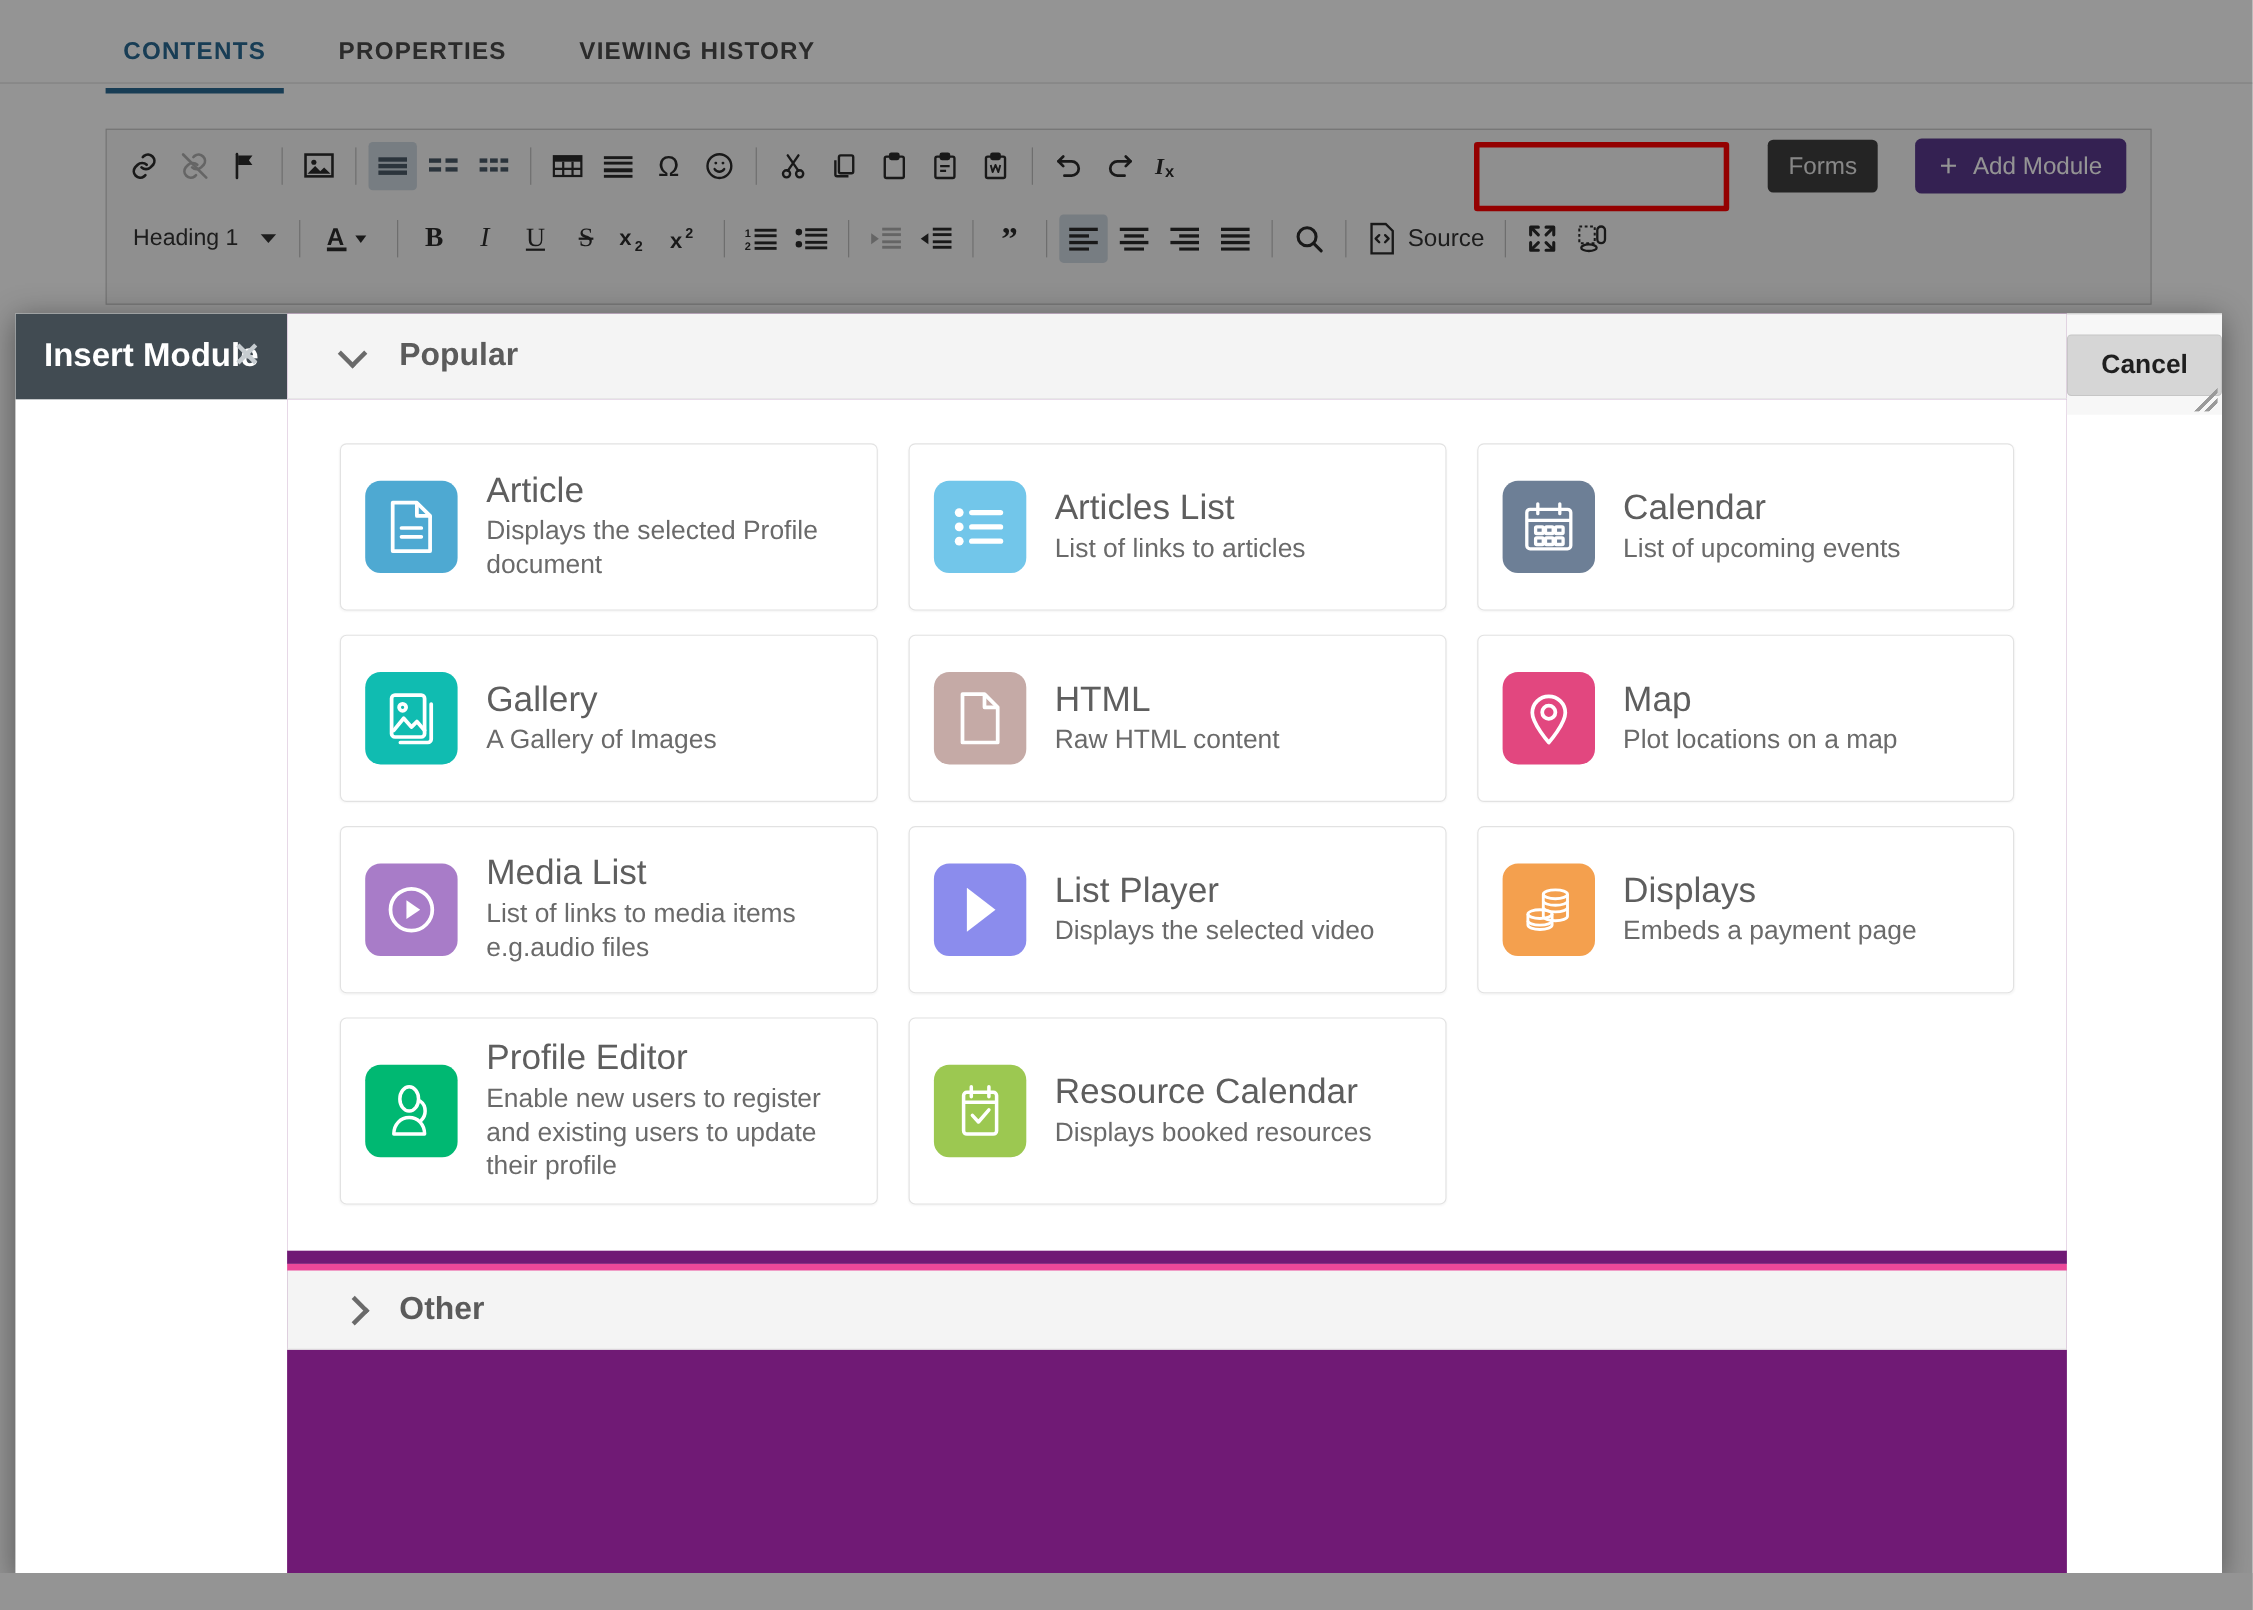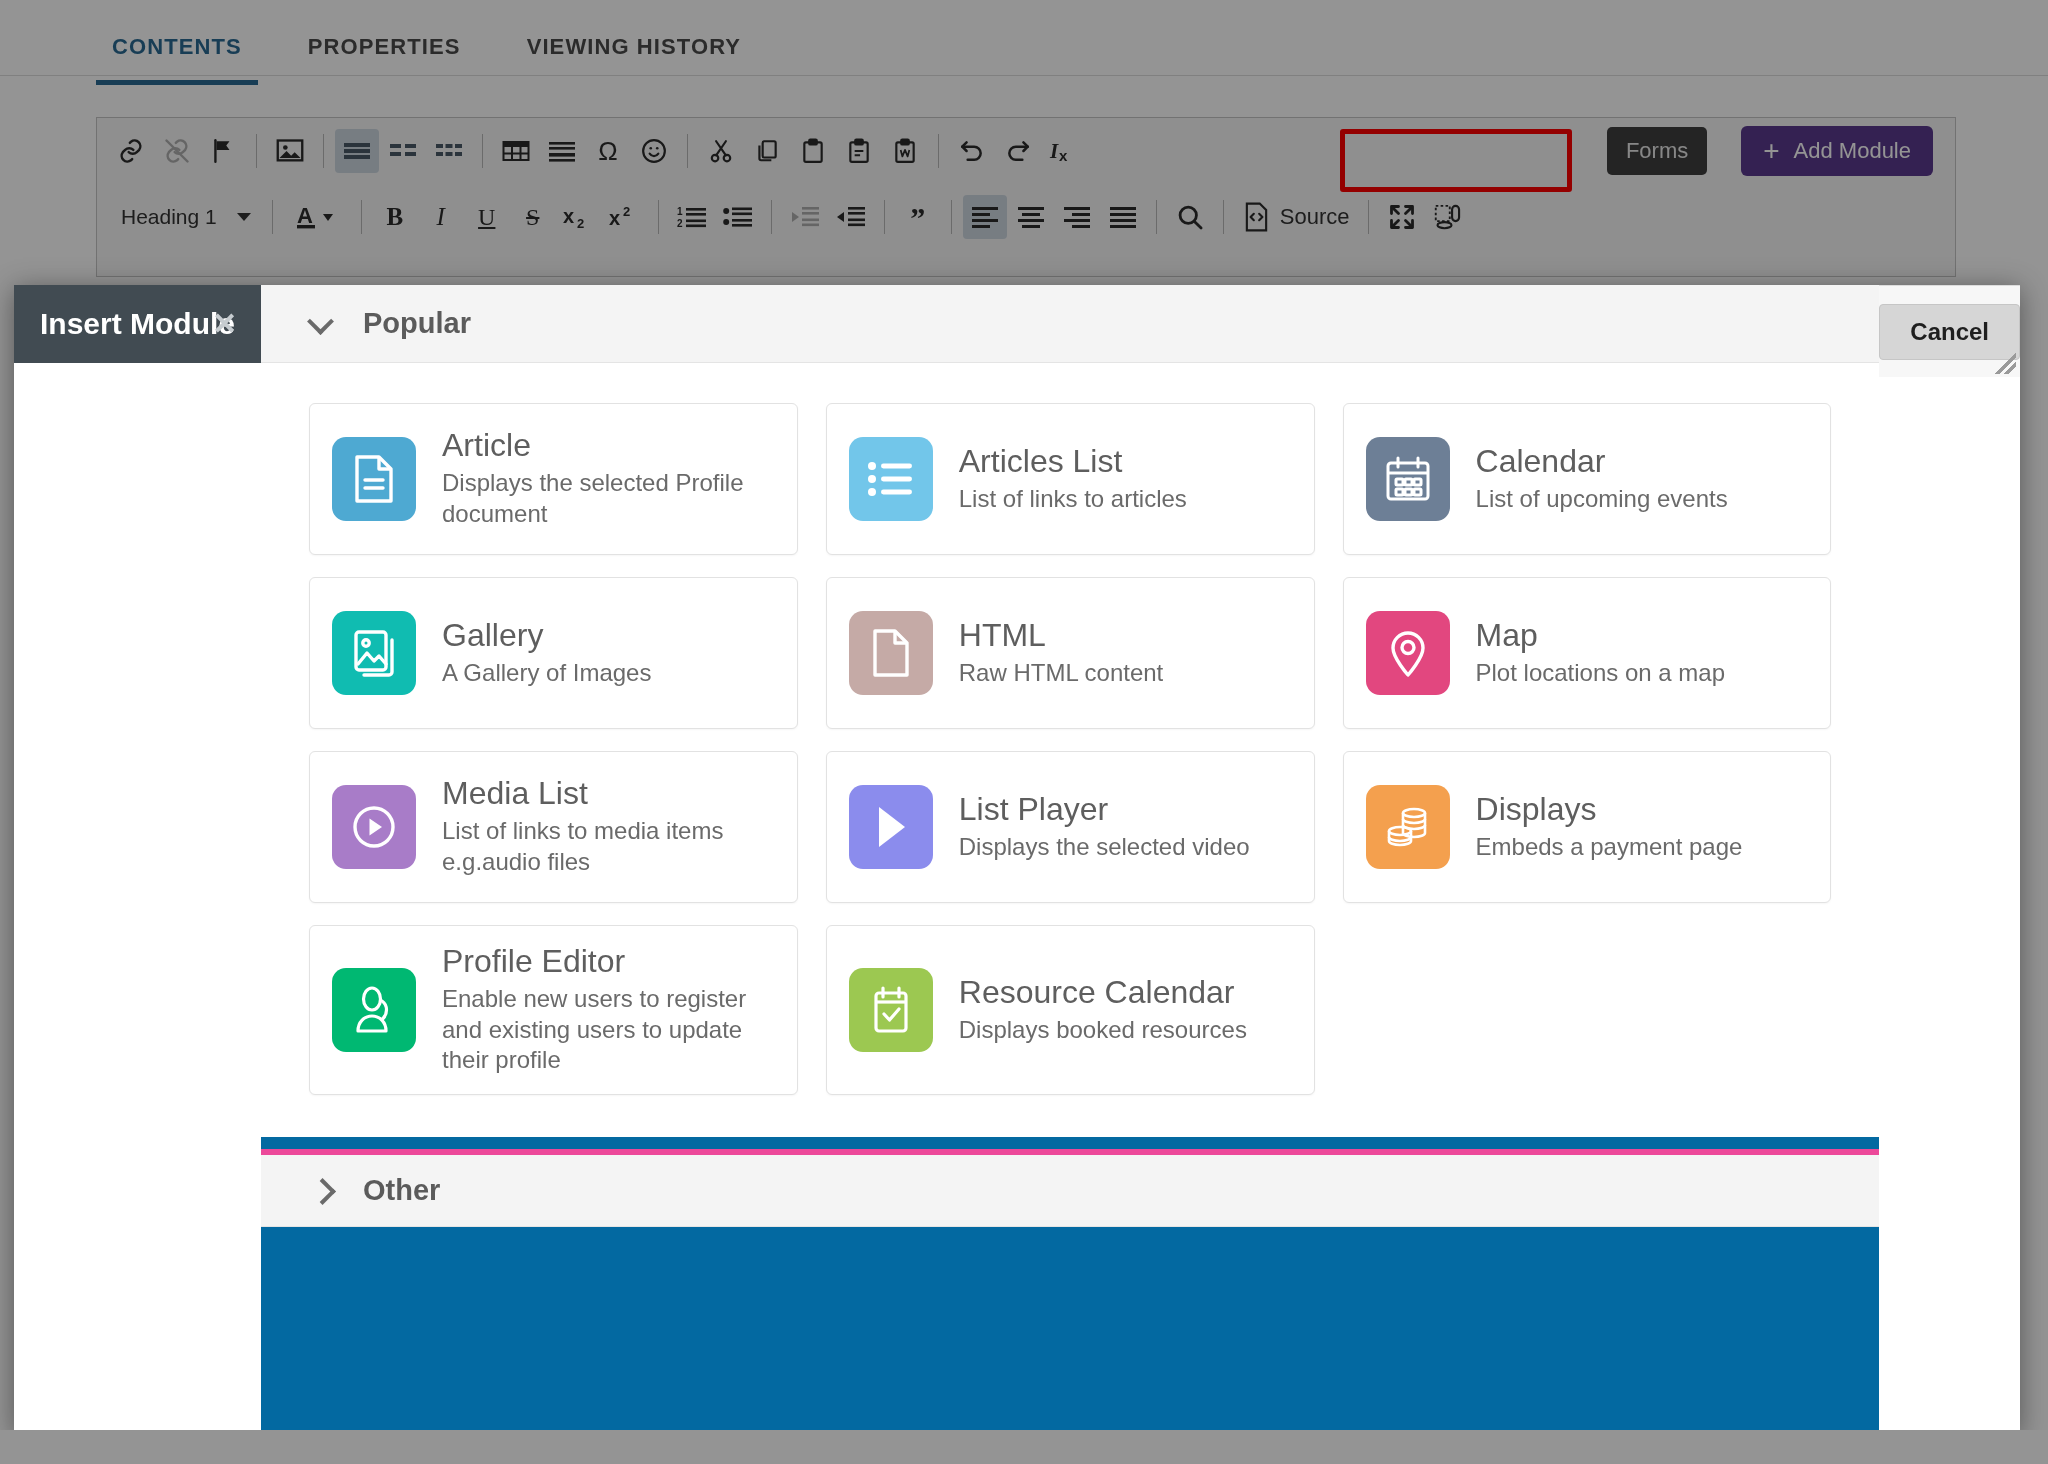--- a/index.html
+++ b/index.html
@@ -86,21 +86,21 @@
   .dlg-header {
     height: 78px; background: #414b52; color: #ffffff;
     display: flex; align-items: center; padding: 0 26px;
     font-size: 30px; font-weight: bold; flex: 0 0 auto;
     position: relative;
   }
   .dlg-close {
     position: absolute; right: 24px; top: 50%; transform: translateY(-50%);
     color: #c6ccd0; font-size: 30px; line-height: 1;
   }
-  .dlg-body { flex: 1 1 auto; overflow: hidden; background: #0369a1; position: relative; }
+  .dlg-body { flex: 1 1 auto; overflow: hidden; background: #701a75; position: relative; }
 
   .accordion-head {
     height: 78px; background: #f4f4f4; border-bottom: 1px solid #e4e4e4;
     display: flex; align-items: center; padding-left: 48px; gap: 28px;
   }
   .accordion-head .acc-title { font-size: 29px; color: #5b5b5b; font-weight: bold; }
   .chev { width: 26px; height: 26px; position: relative; flex: 0 0 auto; }
   .chev::after {
     content: ""; position: absolute; width: 15px; height: 15px;
     border-right: 4px solid #6a6a6a; border-bottom: 4px solid #6a6a6a;

